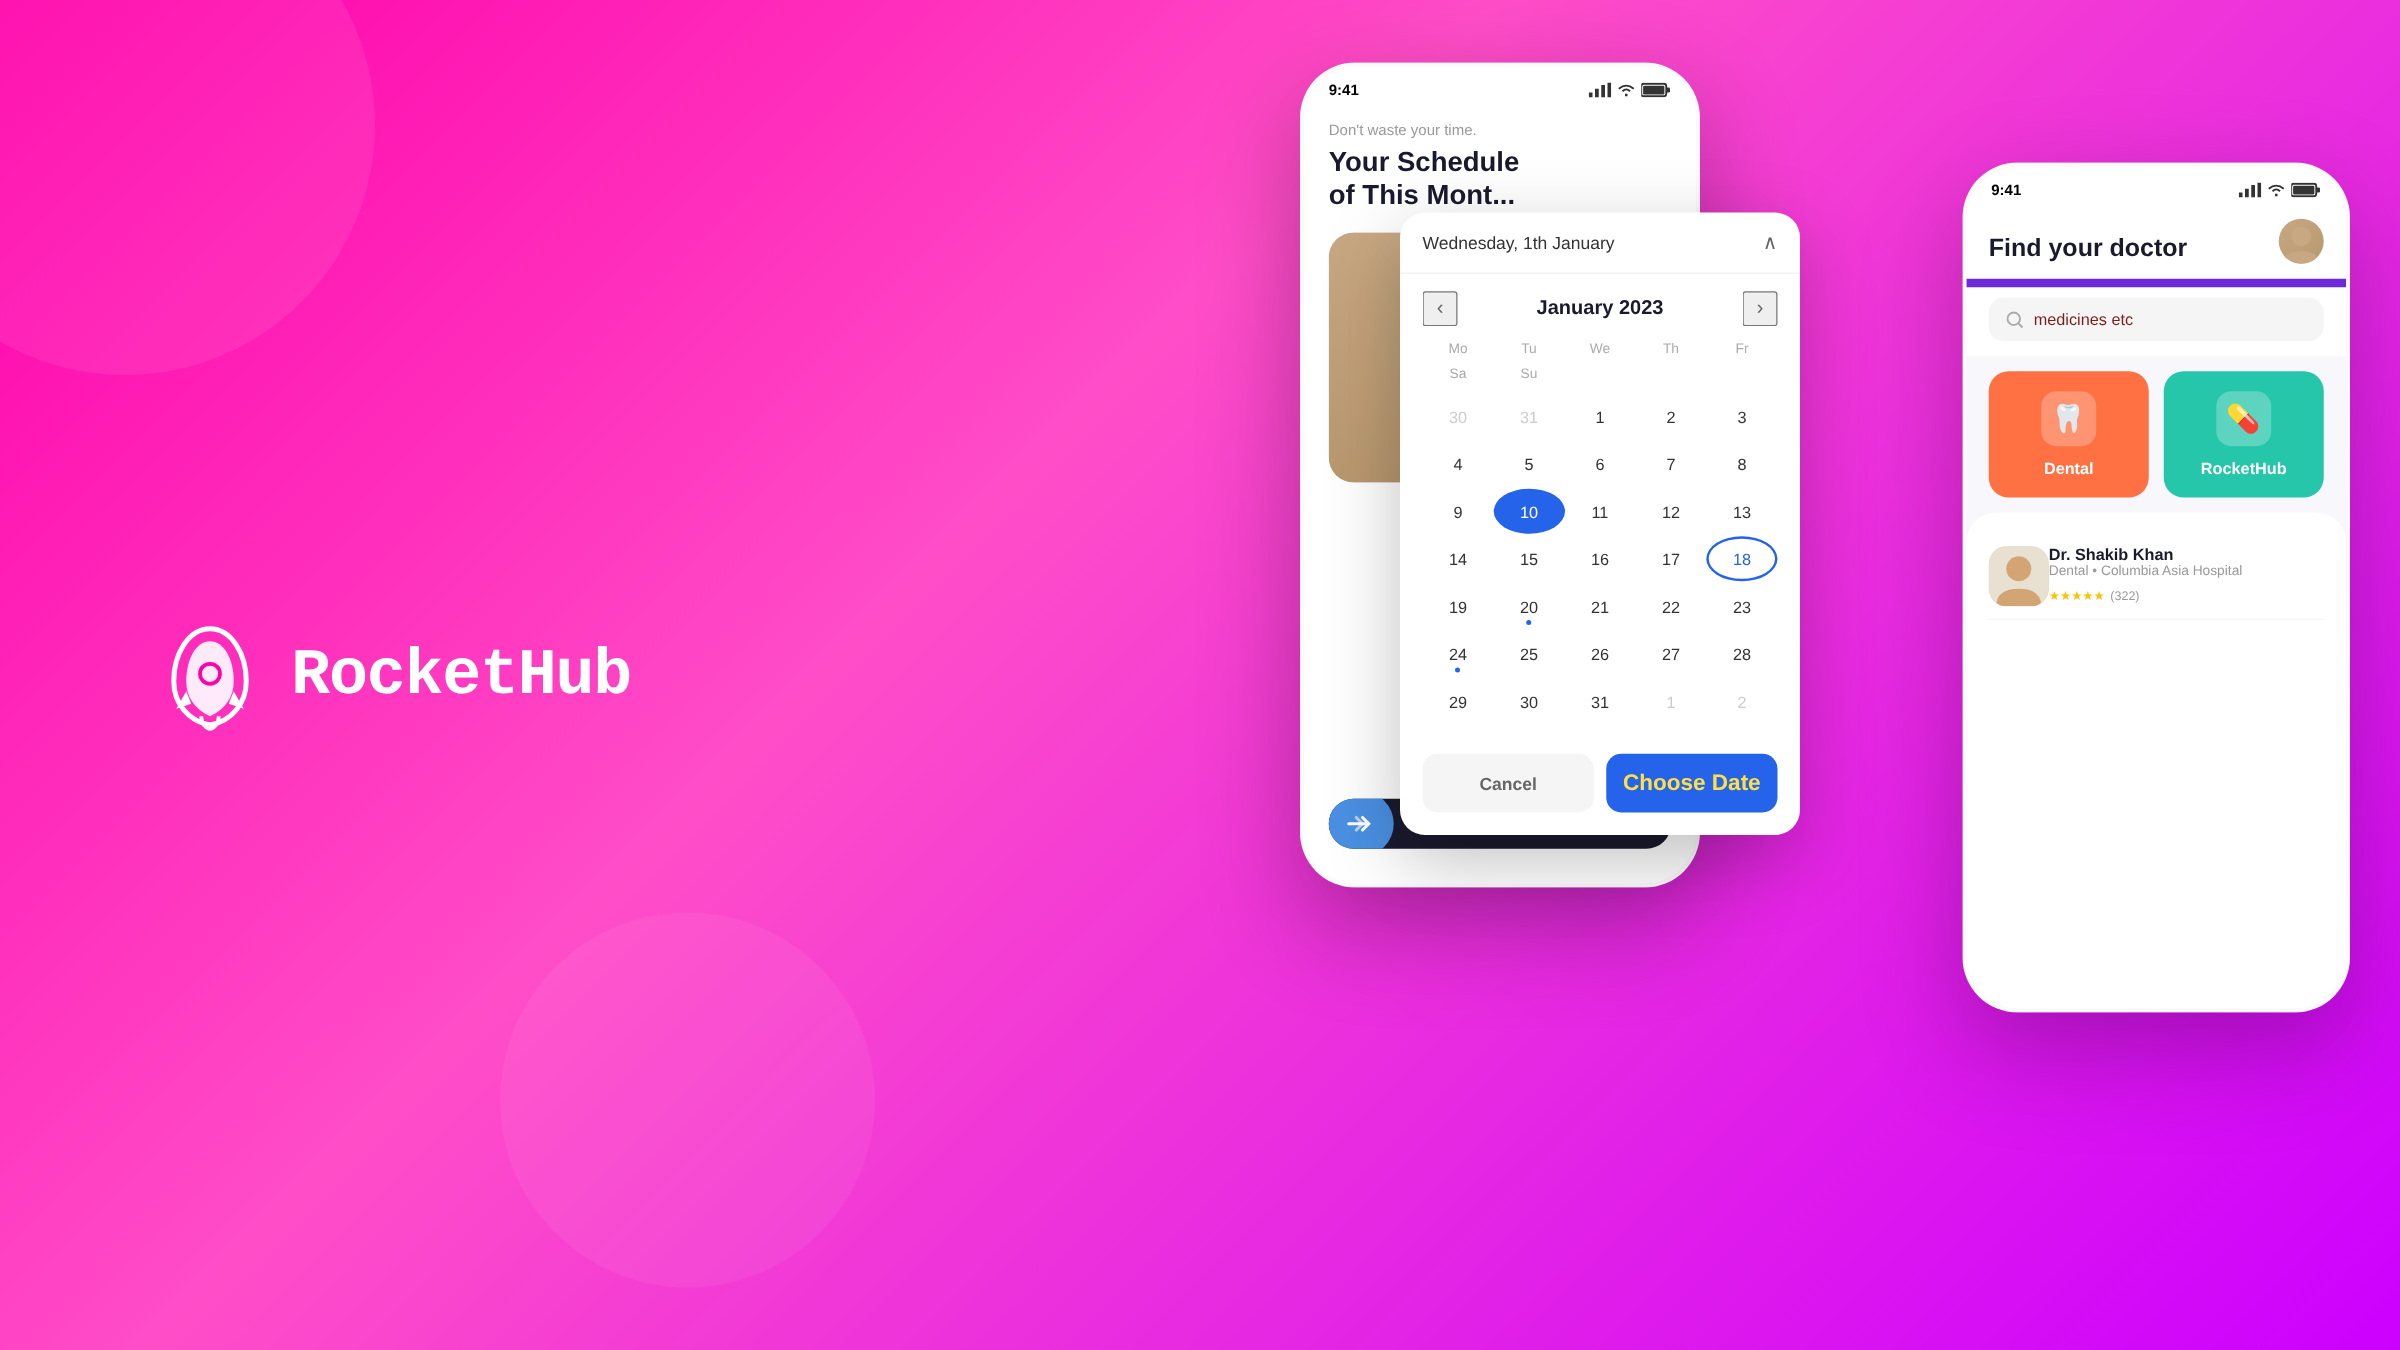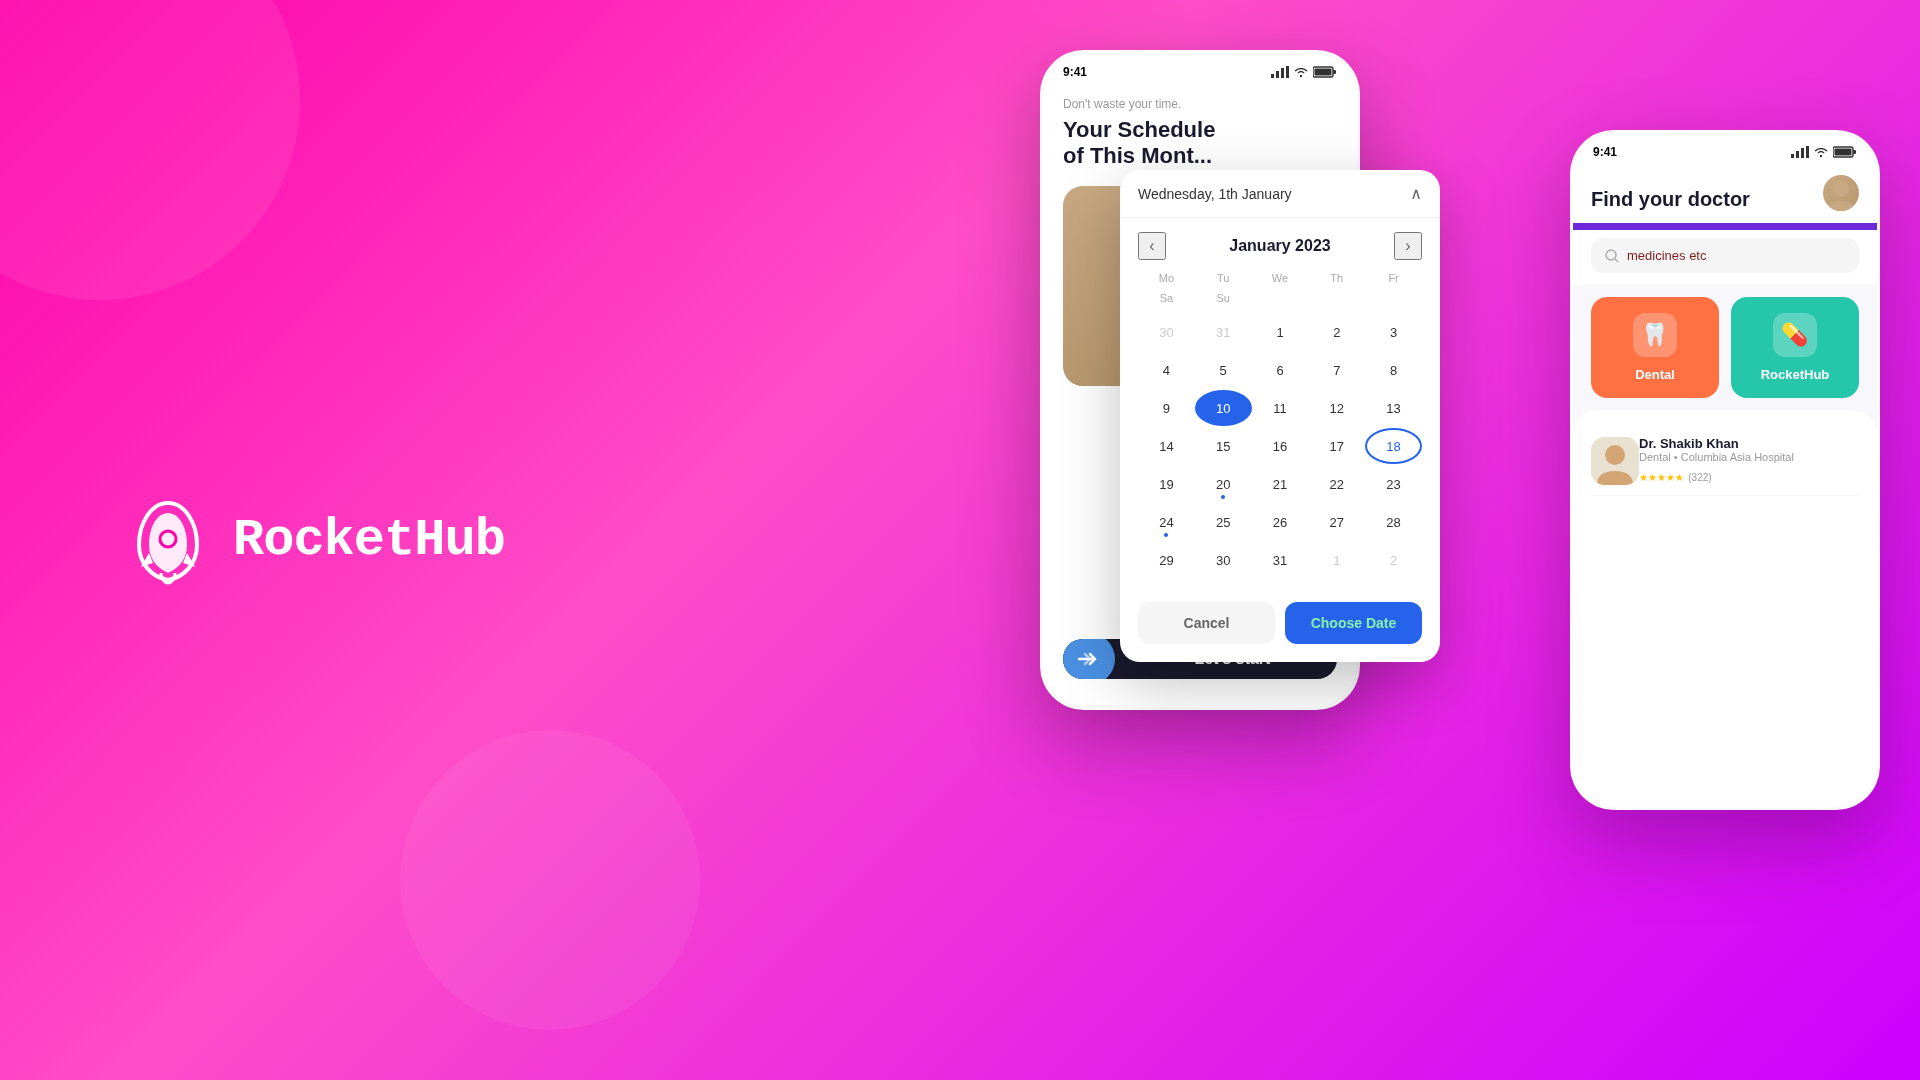--- a/index.html
+++ b/index.html
@@ -282,23 +282,23 @@
       font-weight: 600;
       color: #666;
       cursor: pointer;
     }
     .cal-btn-choose {
       flex: 1;
       padding: 13px;
       background: #2563eb;
       border: none;
       border-radius: 12px;
-      font-size: 14px;
+      font-size: 18px;
       font-weight: 600;
-      color: #86efac;
+      color: #fde047;
       cursor: pointer;
     }
 
     
     .phone-secondary {
       position: absolute;
       right: 40px;
       top: 130px;
       width: 310px;
       height: 680px;

